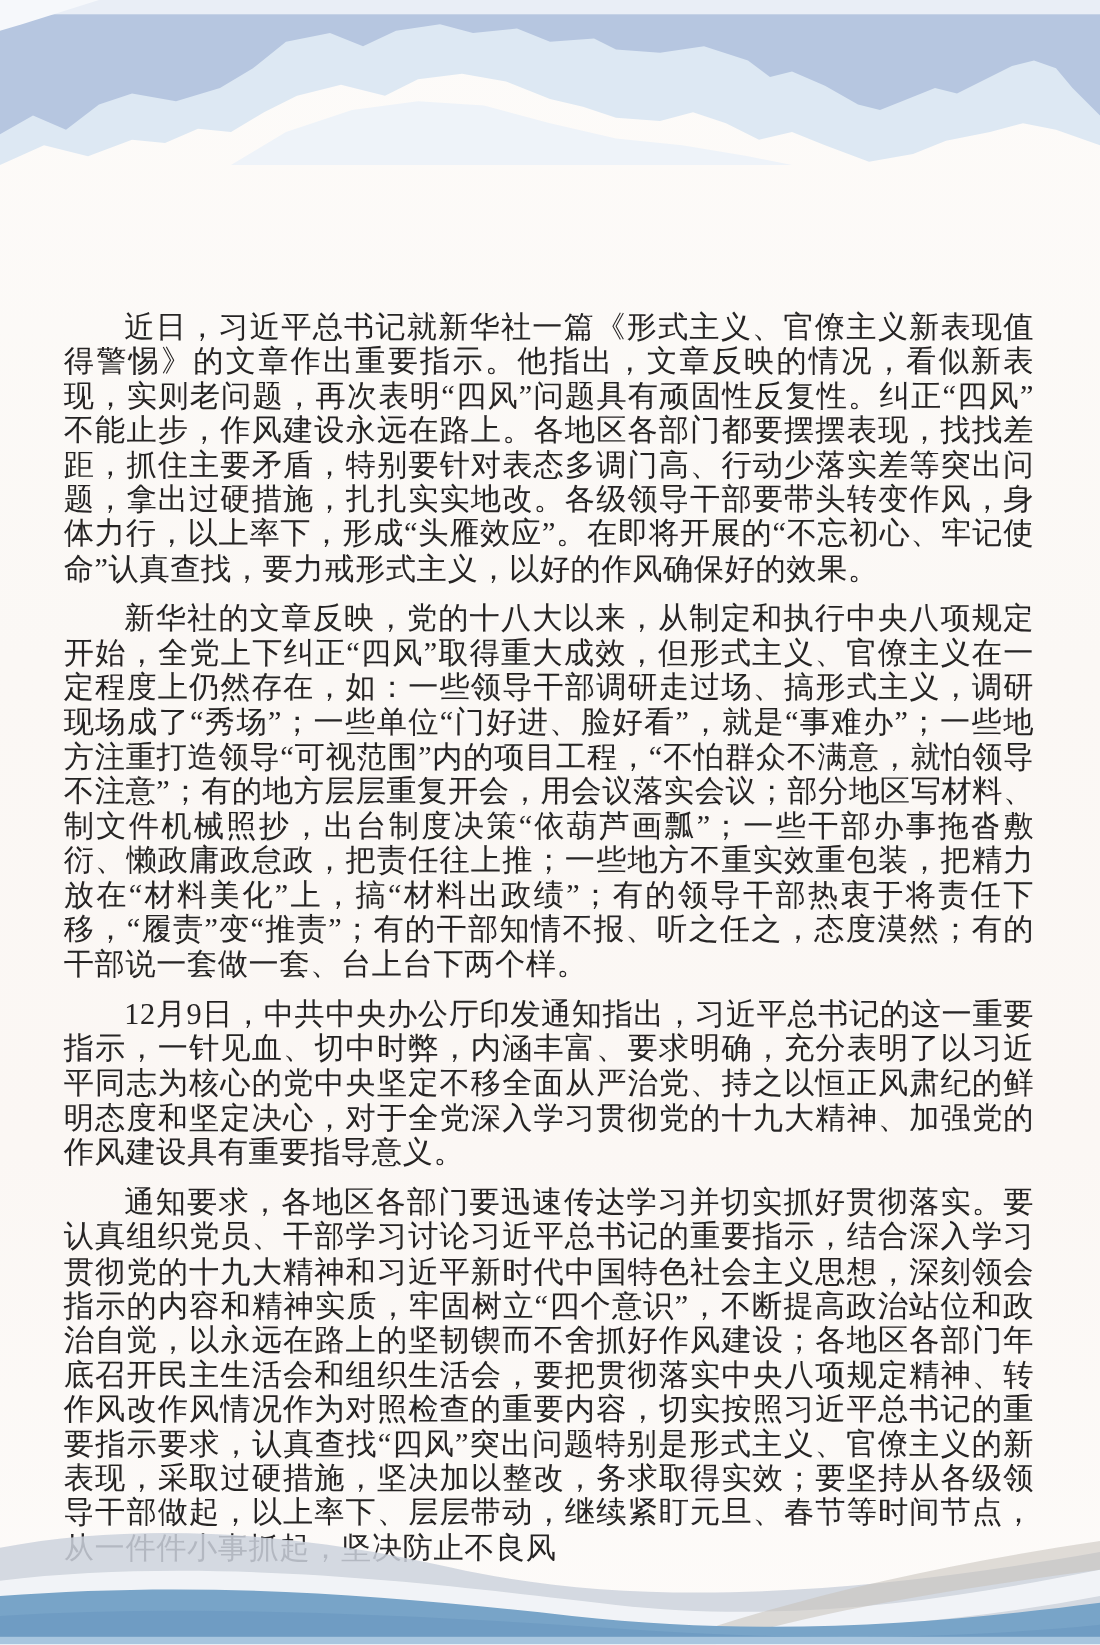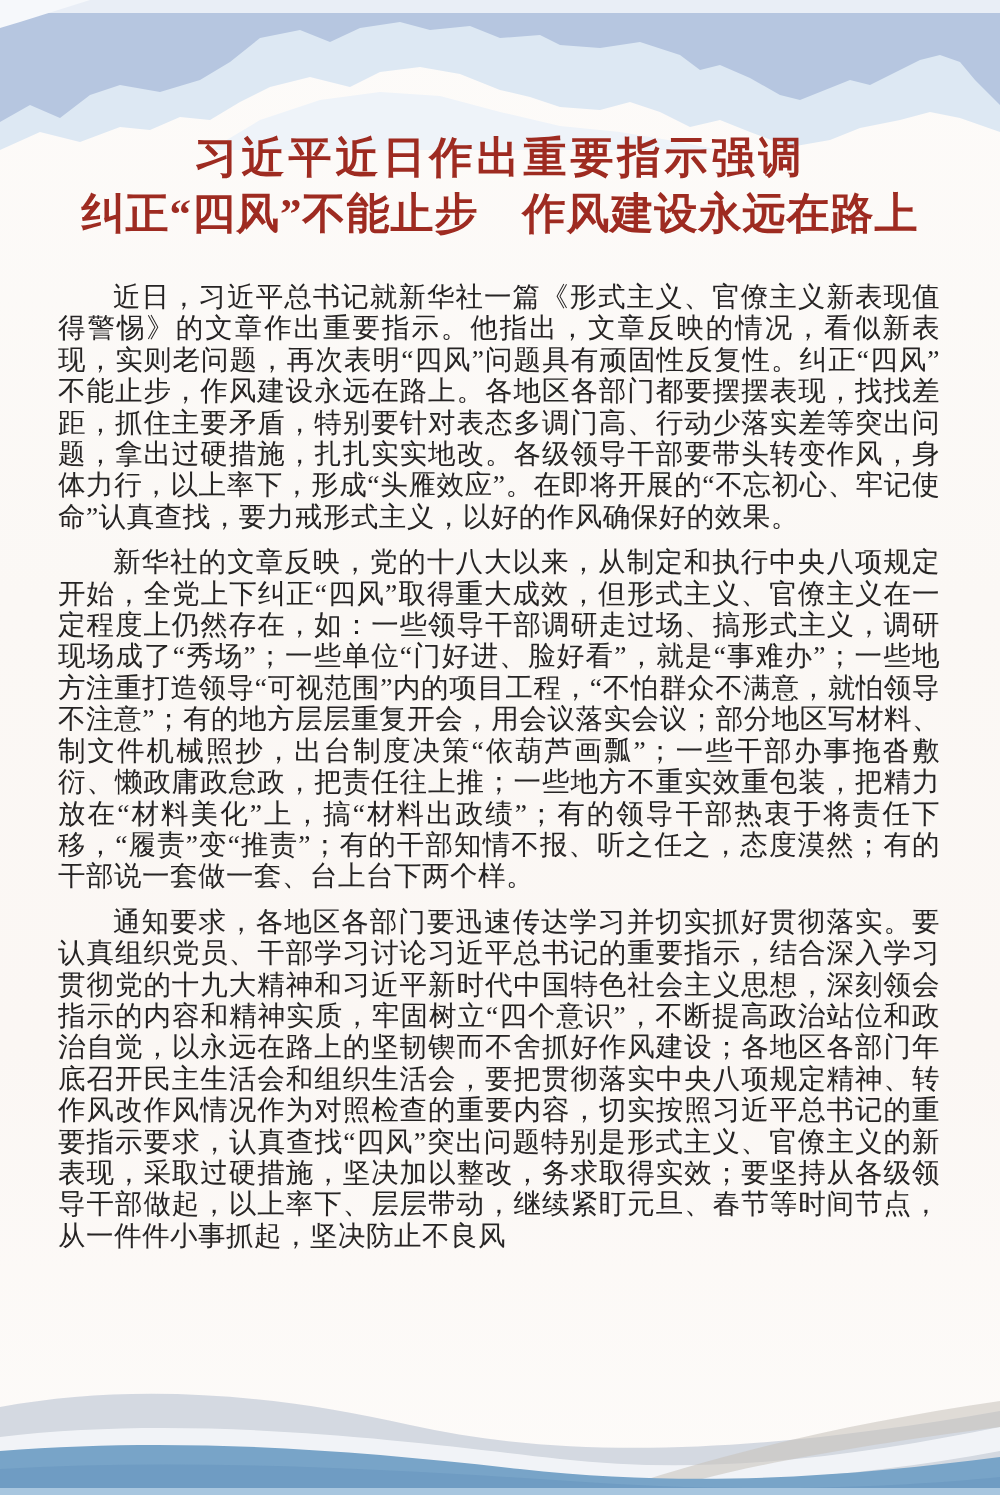--- a/index.html
+++ b/index.html
@@ -44,28 +44,25 @@
     <polygon points="0,0 1000,0 1000,132 960,118 930,112 900,120 860,128 830,140 790,147 750,132 720,120 690,127 660,112 630,102 600,110 560,107 530,97 500,90 460,74 420,67 380,72 350,87 310,77 270,87 240,102 210,120 180,117 150,130 120,127 80,142 40,132 0,150" fill="#dde8f3"></polygon>
 
     <polygon points="210,150 260,120 320,100 380,92 440,96 500,112 560,126 620,132 680,142 720,150" fill="#eef3f9"></polygon>
 
     <polygon points="0,0 1000,0 1000,105 990,95 975,80 960,62 940,55 920,60 900,70 870,85 850,80 820,92 800,100 780,95 750,78 720,65 700,70 680,55 640,42 600,48 560,45 540,35 500,38 470,26 430,30 400,22 360,28 330,42 300,30 260,38 230,62 200,80 160,92 120,85 90,95 60,118 30,105 0,122" fill="#b6c6e0"></polygon>
 
     <rect x="0" y="0" width="1000" height="13" fill="#e9eef6"></rect>
     <polygon fill="#f6f8fb" points="0,0 90,0 20,22 0,28"></polygon>
   </svg>
 
-  <h1 class="title">
-    <span class="title-line title-line1">习近平近日作出重要指示强调</span>
-    <span class="title-line title-line2">纠正“四风”不能止步　作风建设永远在路上</span>
-  </h1>
 
   <div class="content">
     <p>近日，习近平总书记就新华社一篇《形式主义、官僚主义新表现值得警惕》的文章作出重要指示。他指出，文章反映的情况，看似新表现，实则老问题，再次表明“四风”问题具有顽固性反复性。纠正“四风”不能止步，作风建设永远在路上。各地区各部门都要摆摆表现，找找差距，抓住主要矛盾，特别要针对表态多调门高、行动少落实差等突出问题，拿出过硬措施，扎扎实实地改。各级领导干部要带头转变作风，身体力行，以上率下，形成“头雁效应”。在即将开展的“不忘初心、牢记使命”认真查找，要力戒形式主义，以好的作风确保好的效果。</p>
     <p>新华社的文章反映，党的十八大以来，从制定和执行中央八项规定开始，全党上下纠正“四风”取得重大成效，但形式主义、官僚主义在一定程度上仍然存在，如：一些领导干部调研走过场、搞形式主义，调研现场成了“秀场”；一些单位“门好进、脸好看”，就是“事难办”；一些地方注重打造领导“可视范围”内的项目工程，“不怕群众不满意，就怕领导不注意”；有的地方层层重复开会，用会议落实会议；部分地区写材料、制文件机械照抄，出台制度决策“依葫芦画瓢”；一些干部办事拖沓敷衍、懒政庸政怠政，把责任往上推；一些地方不重实效重包装，把精力放在“材料美化”上，搞“材料出政绩”；有的领导干部热衷于将责任下移，“履责”变“推责”；有的干部知情不报、听之任之，态度漠然；有的干部说一套做一套、台上台下两个样。</p>
+    <p>12月9日，中共中央办公厅印发通知指出，习近平总书记的这一重要指示，一针见血、切中时弊，内涵丰富、要求明确，充分表明了以习近平同志为核心的党中央坚定不移全面从严治党、持之以恒正风肃纪的鲜明态度和坚定决心，对于全党深入学习贯彻党的十九大精神、加强党的作风建设具有重要指导意义。</p>
     <p>通知要求，各地区各部门要迅速传达学习并切实抓好贯彻落实。要认真组织党员、干部学习讨论习近平总书记的重要指示，结合深入学习贯彻党的十九大精神和习近平新时代中国特色社会主义思想，深刻领会指示的内容和精神实质，牢固树立“四个意识”，不断提高政治站位和政治自觉，以永远在路上的坚韧锲而不舍抓好作风建设；各地区各部门年底召开民主生活会和组织生活会，要把贯彻落实中央八项规定精神、转作风改作风情况作为对照检查的重要内容，切实按照习近平总书记的重要指示要求，认真查找“四风”突出问题特别是形式主义、官僚主义的新表现，采取过硬措施，坚决加以整改，务求取得实效；要坚持从各级领导干部做起，以上率下、层层带动，继续紧盯元旦、春节等时间节点，从一件件小事抓起，坚决防止不良风</p>
   </div>
 
   <svg class="decor decor-bottom" viewBox="0 0 1000 110" preserveAspectRatio="none">
 
     <path opacity="0.85" d="M0,22 C130,-2 270,8 410,40 C570,76 760,68 1000,26 L1000,110 L0,110 Z" fill="#ccd2dd"></path>
 
     <path opacity="0.95" d="M0,52 C200,28 420,58 560,74 C720,92 870,68 1000,42 L1000,66 C850,94 700,104 520,92 C340,80 150,68 0,76 Z" fill="#f2f4f8"></path>
 
     <path opacity="0.55" d="M600,110 C720,68 850,38 1000,16 L1000,42 C860,60 720,84 650,110 Z" fill="#c7c1b9"></path>

